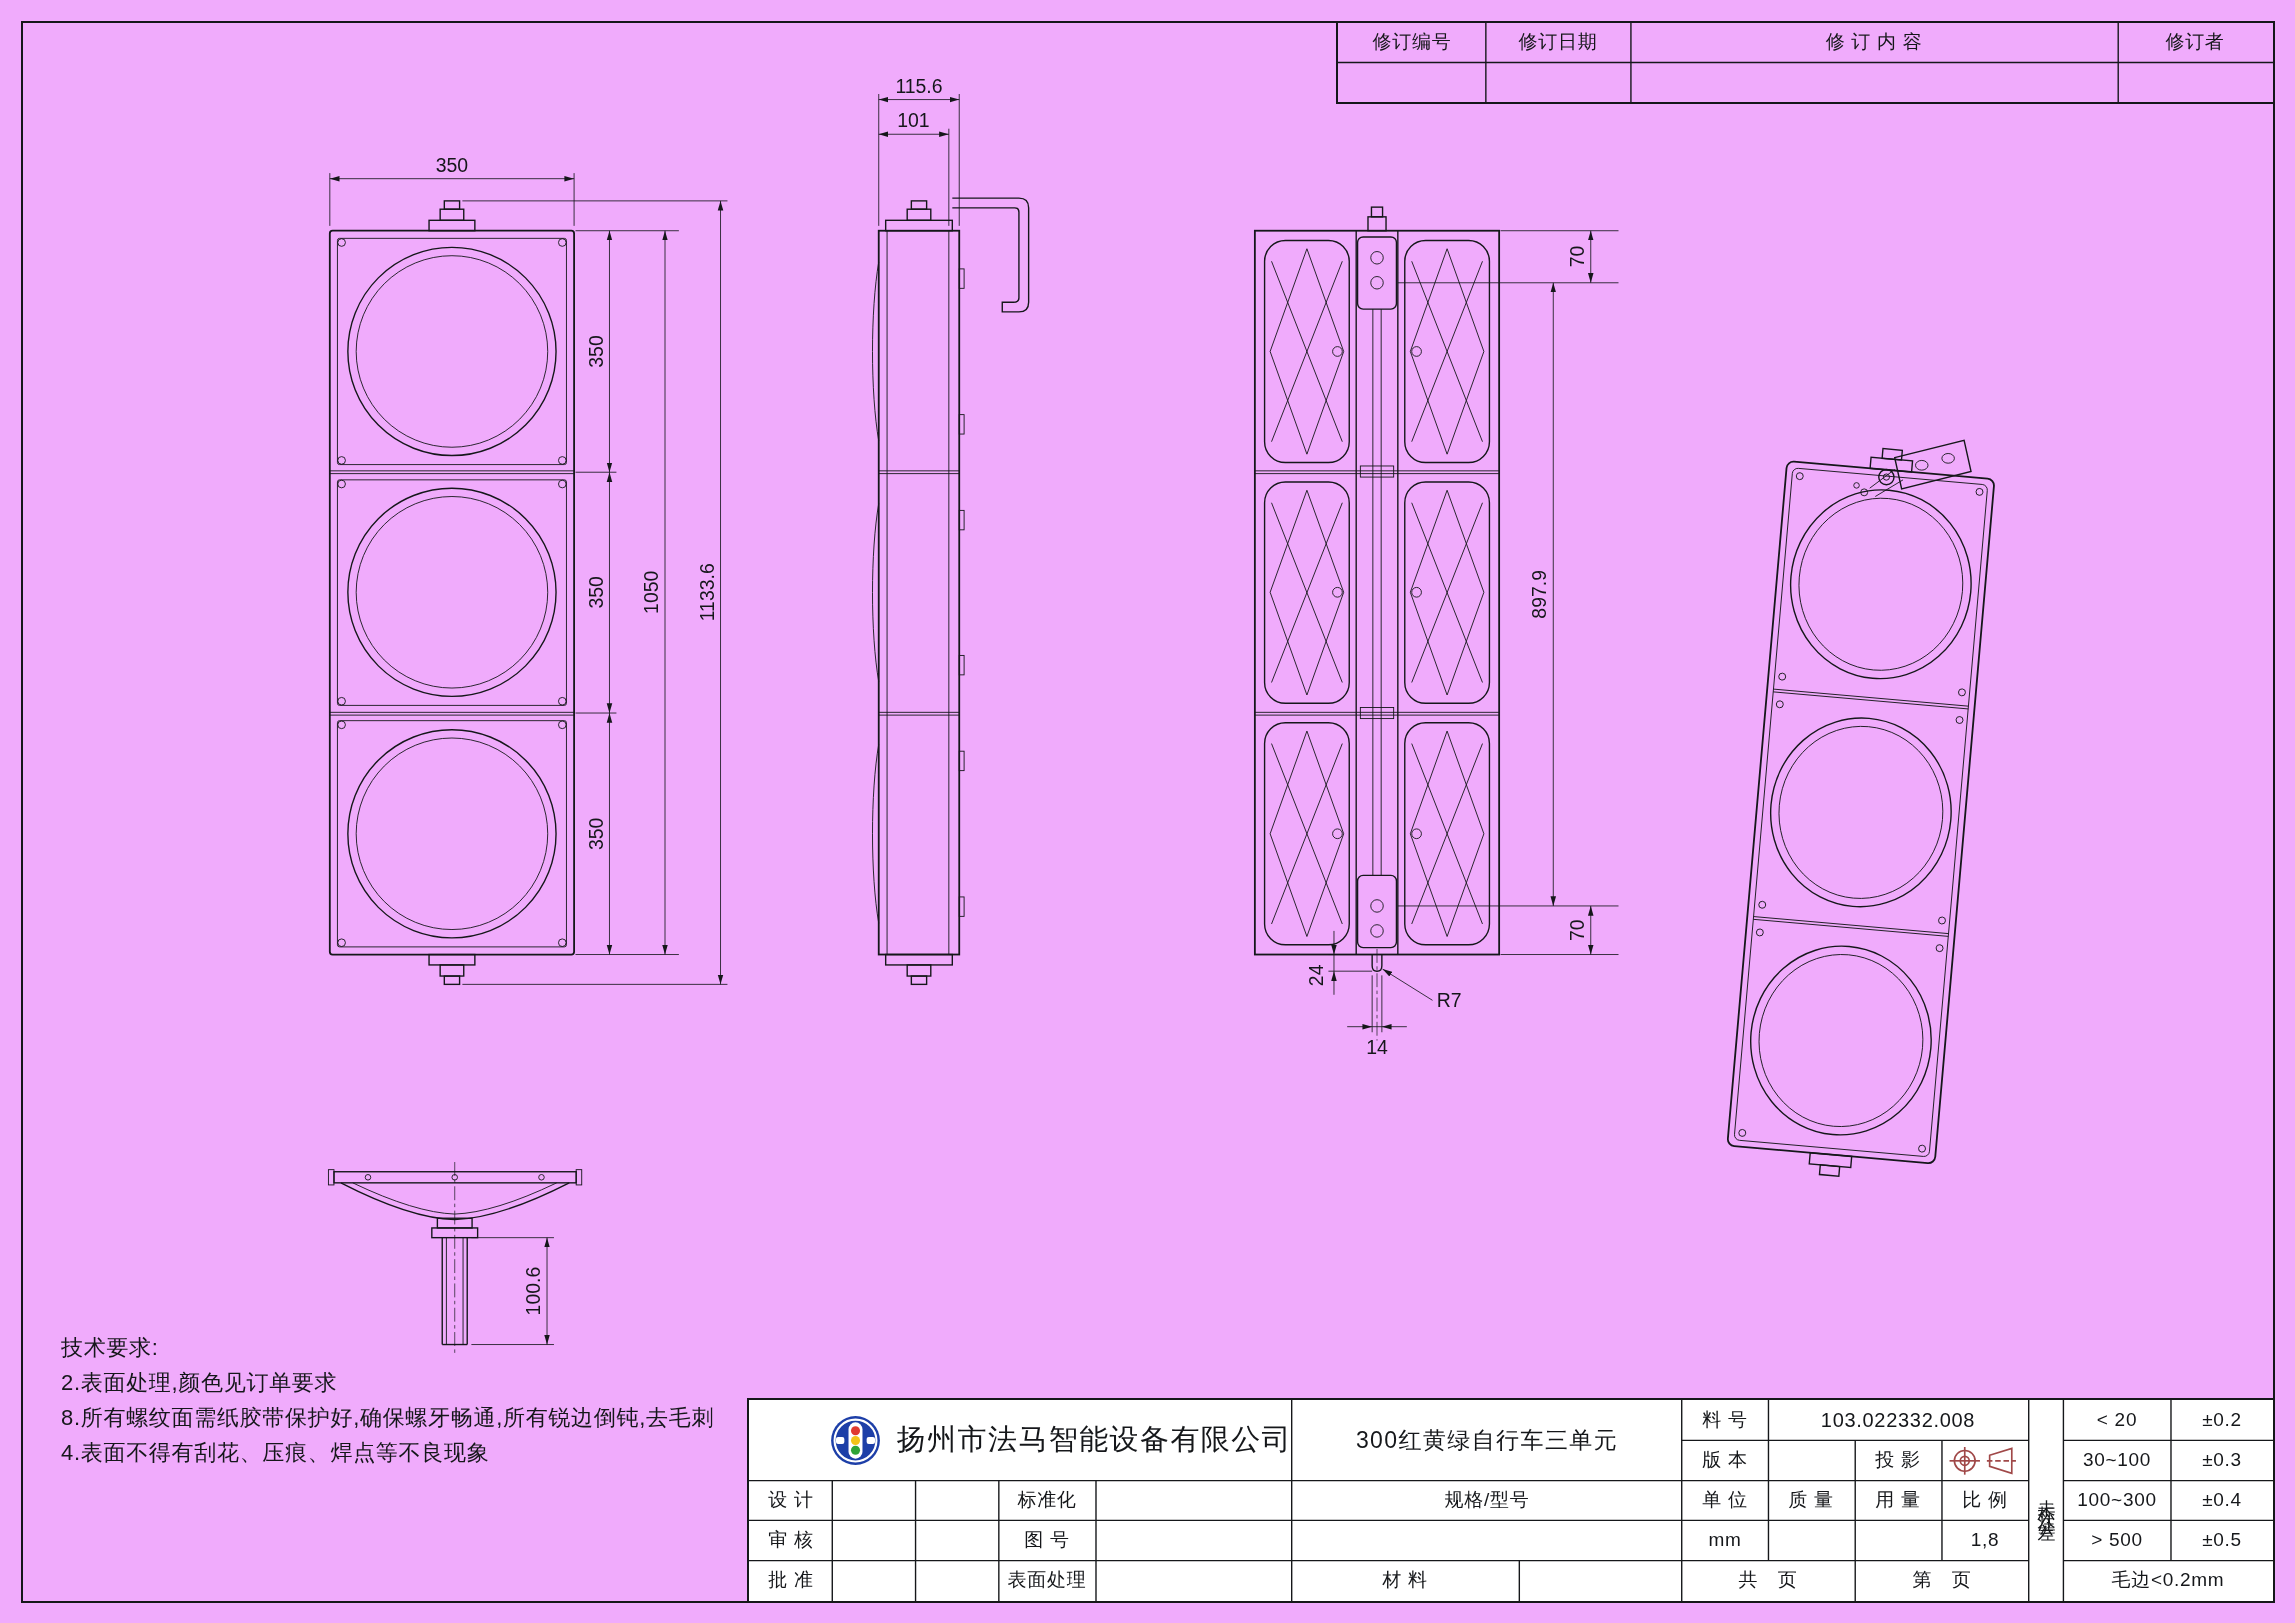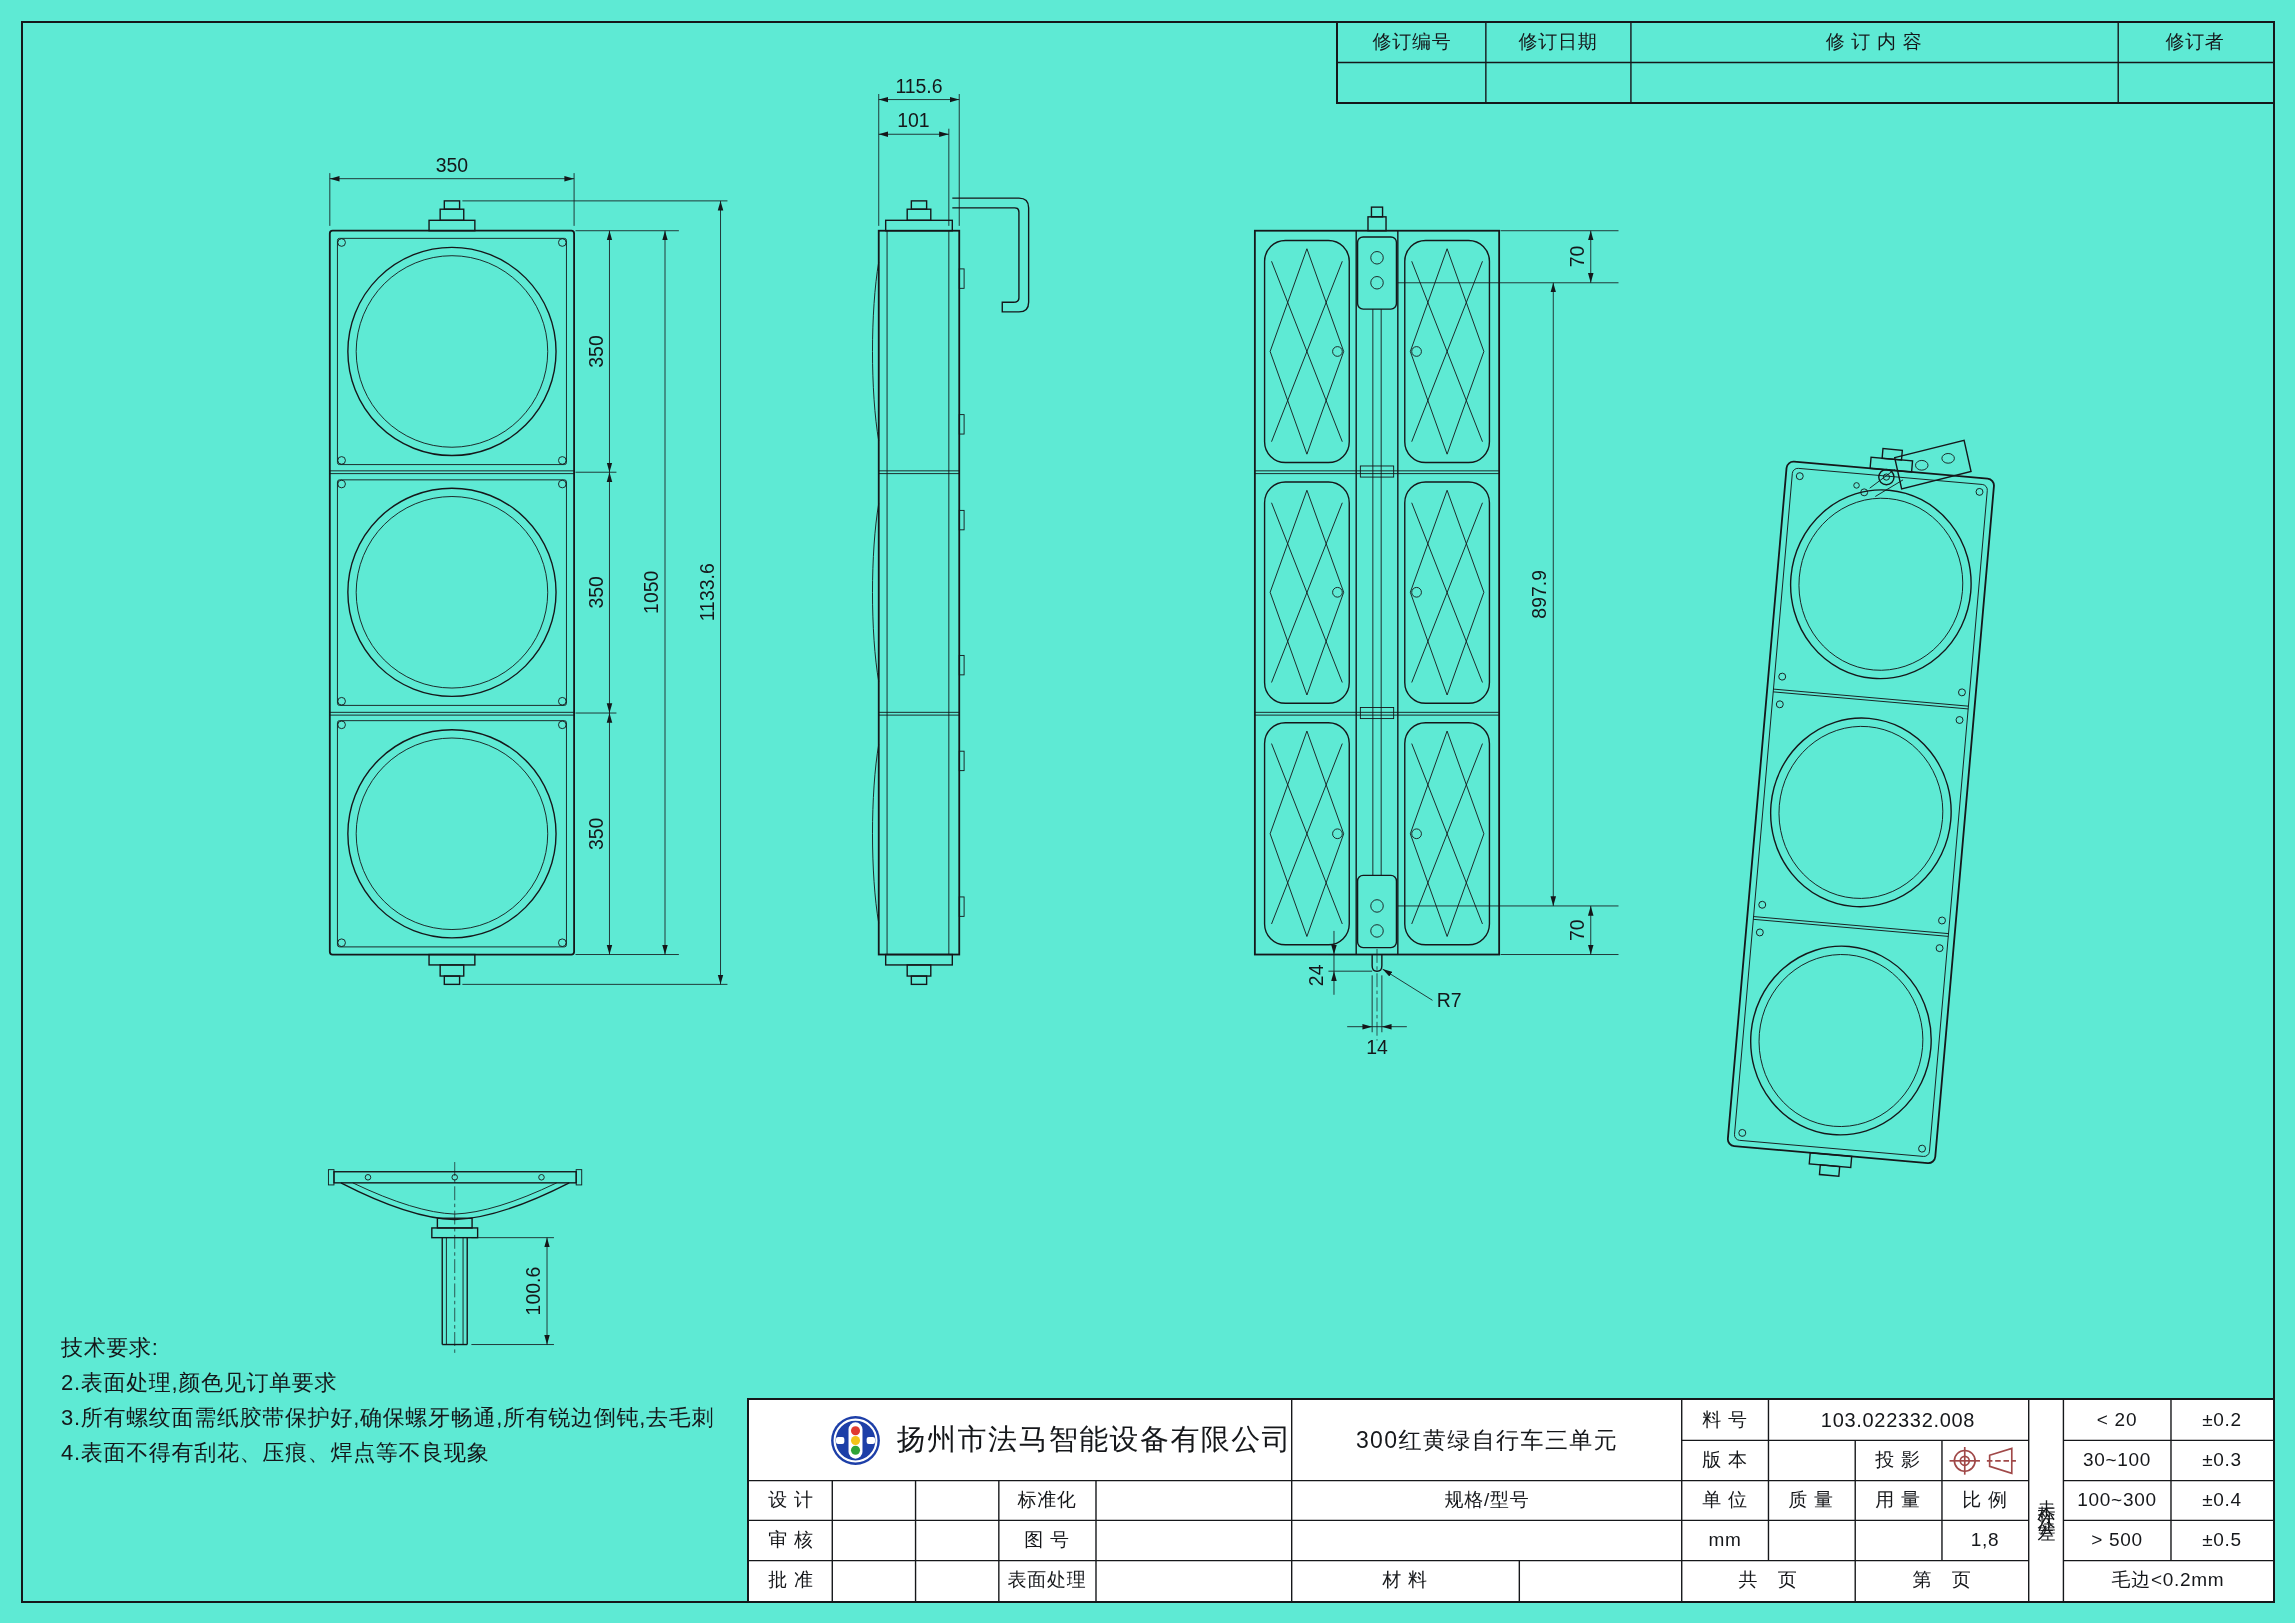--- a/index.html
+++ b/index.html
@@ -1,17 +1,17 @@
 <!DOCTYPE html>
 <html style="font-size:11px"><head>
 <meta charset="utf-8">
 <style>
 *{box-sizing:border-box;margin:0;padding:0}
 body{font-family:"Liberation Sans",sans-serif;background:#d8d8d8}
-.sheet{position:relative;width:2295px;height:1623px;background:#5eead4;color:#15171a;overflow:hidden}
+.sheet{position:relative;width:2295px;height:1623px;background:#f0abfc;color:#15171a;overflow:hidden}
 .frame{position:absolute;left:21px;top:21px;width:2254px;height:1582px;border:2.1px solid #15171a}
 .views-svg{position:absolute;left:21px;top:69px;width:2254px;height:1329px}
 .lines-svg{position:absolute;left:0;top:0;width:100%;height:100%}
 .lbl{position:absolute;transform:translate(-50%,-50%);white-space:pre;font-size:19px;letter-spacing:0.7px}
 .rev-table{position:absolute;left:1336px;top:21px;width:939px;height:83px;border:2.1px solid #15171a}
 .title-block{position:absolute;left:747px;top:1398px;width:1528px;height:205px;border:2.1px solid #15171a;background:#fff}
 .company-cell{position:absolute;left:0;top:0;width:543px;height:80px;display:flex;align-items:center;justify-content:flex-end;gap:15.3px}
 .company-name{font-size:29px;letter-spacing:1.4px}
 .product-name{font-size:23px;letter-spacing:1.4px}
 .partno{font-size:20px;letter-spacing:0.7px}
@@ -273,21 +273,21 @@
       <line x1="649" y1="1684" x2="768" y2="1684" class="dml"></line>
       <line x1="649" y1="1838" x2="768" y2="1838" class="dml"></line>
       <line x1="758" y1="1684" x2="758" y2="1838" class="dm"></line>
       <text x="748" y="1761" transform="rotate(-90 748 1761)" class="dt">100.6</text>
     </g>
   </svg>
 
   <div class="tech">
     <div>技术要求:</div>
     <div>2.表面处理,颜色见订单要求</div>
-    <div>3.所有螺纹面需纸胶带保护好,确保螺牙畅通,所有锐边倒钝,去毛刺</div>
+    <div>8.所有螺纹面需纸胶带保护好,确保螺牙畅通,所有锐边倒钝,去毛刺</div>
     <div>4.表面不得有刮花、压痕、焊点等不良现象</div>
   </div>
 
   <div class="title-block">
     <svg class="lines-svg" viewBox="0 0 2196 289" preserveAspectRatio="none">
       <path d="M1344,58H1844 M1894,58H2196 M0,116H1844 M1894,116H2196 M0,173H1844 M1894,173H2196 M0,231H1844 M1894,231H2196 M120,116V289 M240,116V289 M360,116V289 M500,116V289 M782,0V289 M1110,231V289 M1344,0V289 M1469,0V231 M1594,58V289 M1719,58V231 M1844,0V289 M1894,0V289 M2049,0V231" stroke="#15171a" stroke-width="2" fill="none"></path>
     </svg>
 
     <div class="company-cell">
       <svg width="53" height="53" viewBox="0 0 76 76">

